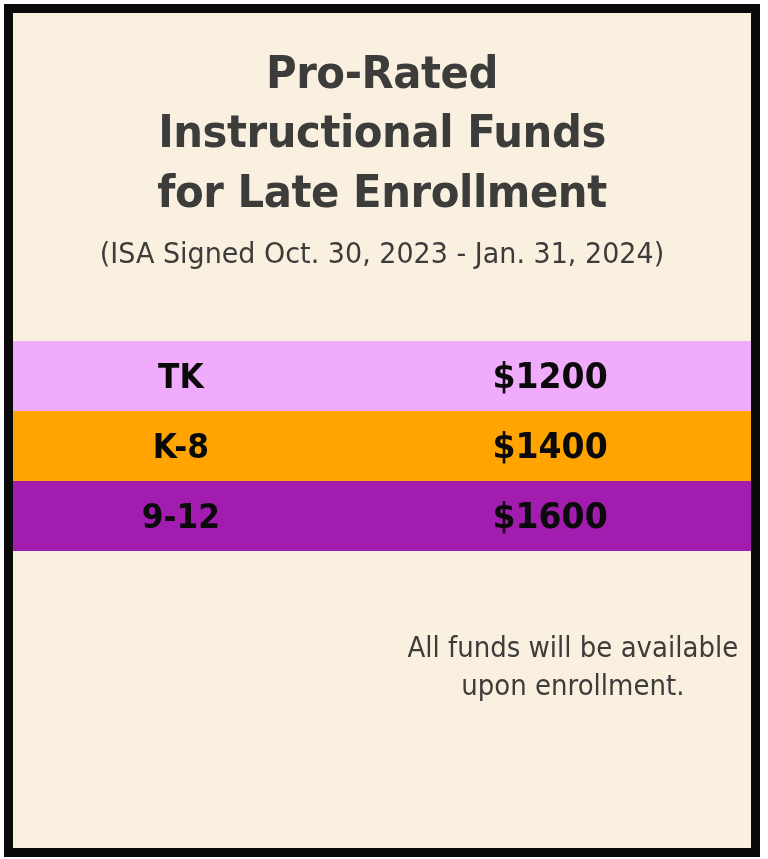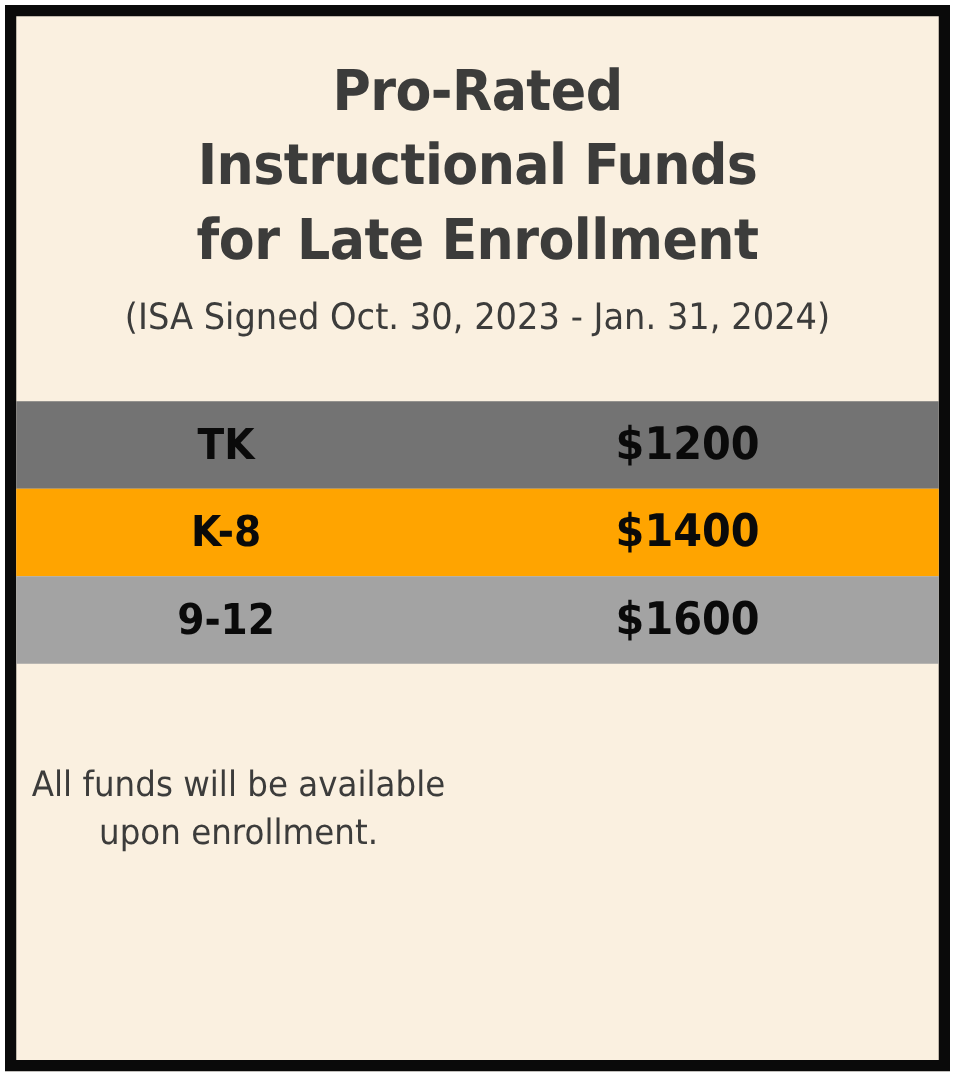--- a/index.html
+++ b/index.html
@@ -97,30 +97,30 @@
   .data-row { height: 70px; }
   .data-row .cell {
     color: #0a0a0a;
     font-family: "DejaVu Sans", sans-serif;
     font-weight: bold;
     font-size: 34px;
     transform: scaleX(0.92);
   }
   .data-row .col-right .cell-inner { font-size: 36px; }
 
-  .row-green  { background: #737373; }
+  .row-green  { background: #f0abfc; margin-top: 20px; }
   .row-orange { background: #ffa400; }
-  .row-teal   { background: #a3a3a3; justify-content: space-between; }
+  .row-teal   { background: #a21caf; justify-content: space-between; }
 
   
   .footer {
     flex: 1 1 auto;
     display: flex;
     align-items: flex-start;
-    justify-content: flex-start;
+    justify-content: flex-end;
     padding-top: 66px;
   }
   .footer-text {
     color: #3c3c3b;
     font-family: "DejaVu Sans", sans-serif;
     font-size: 28px;
     line-height: 1.38;
     text-align: center;
     transform: scaleX(0.93);
   }

